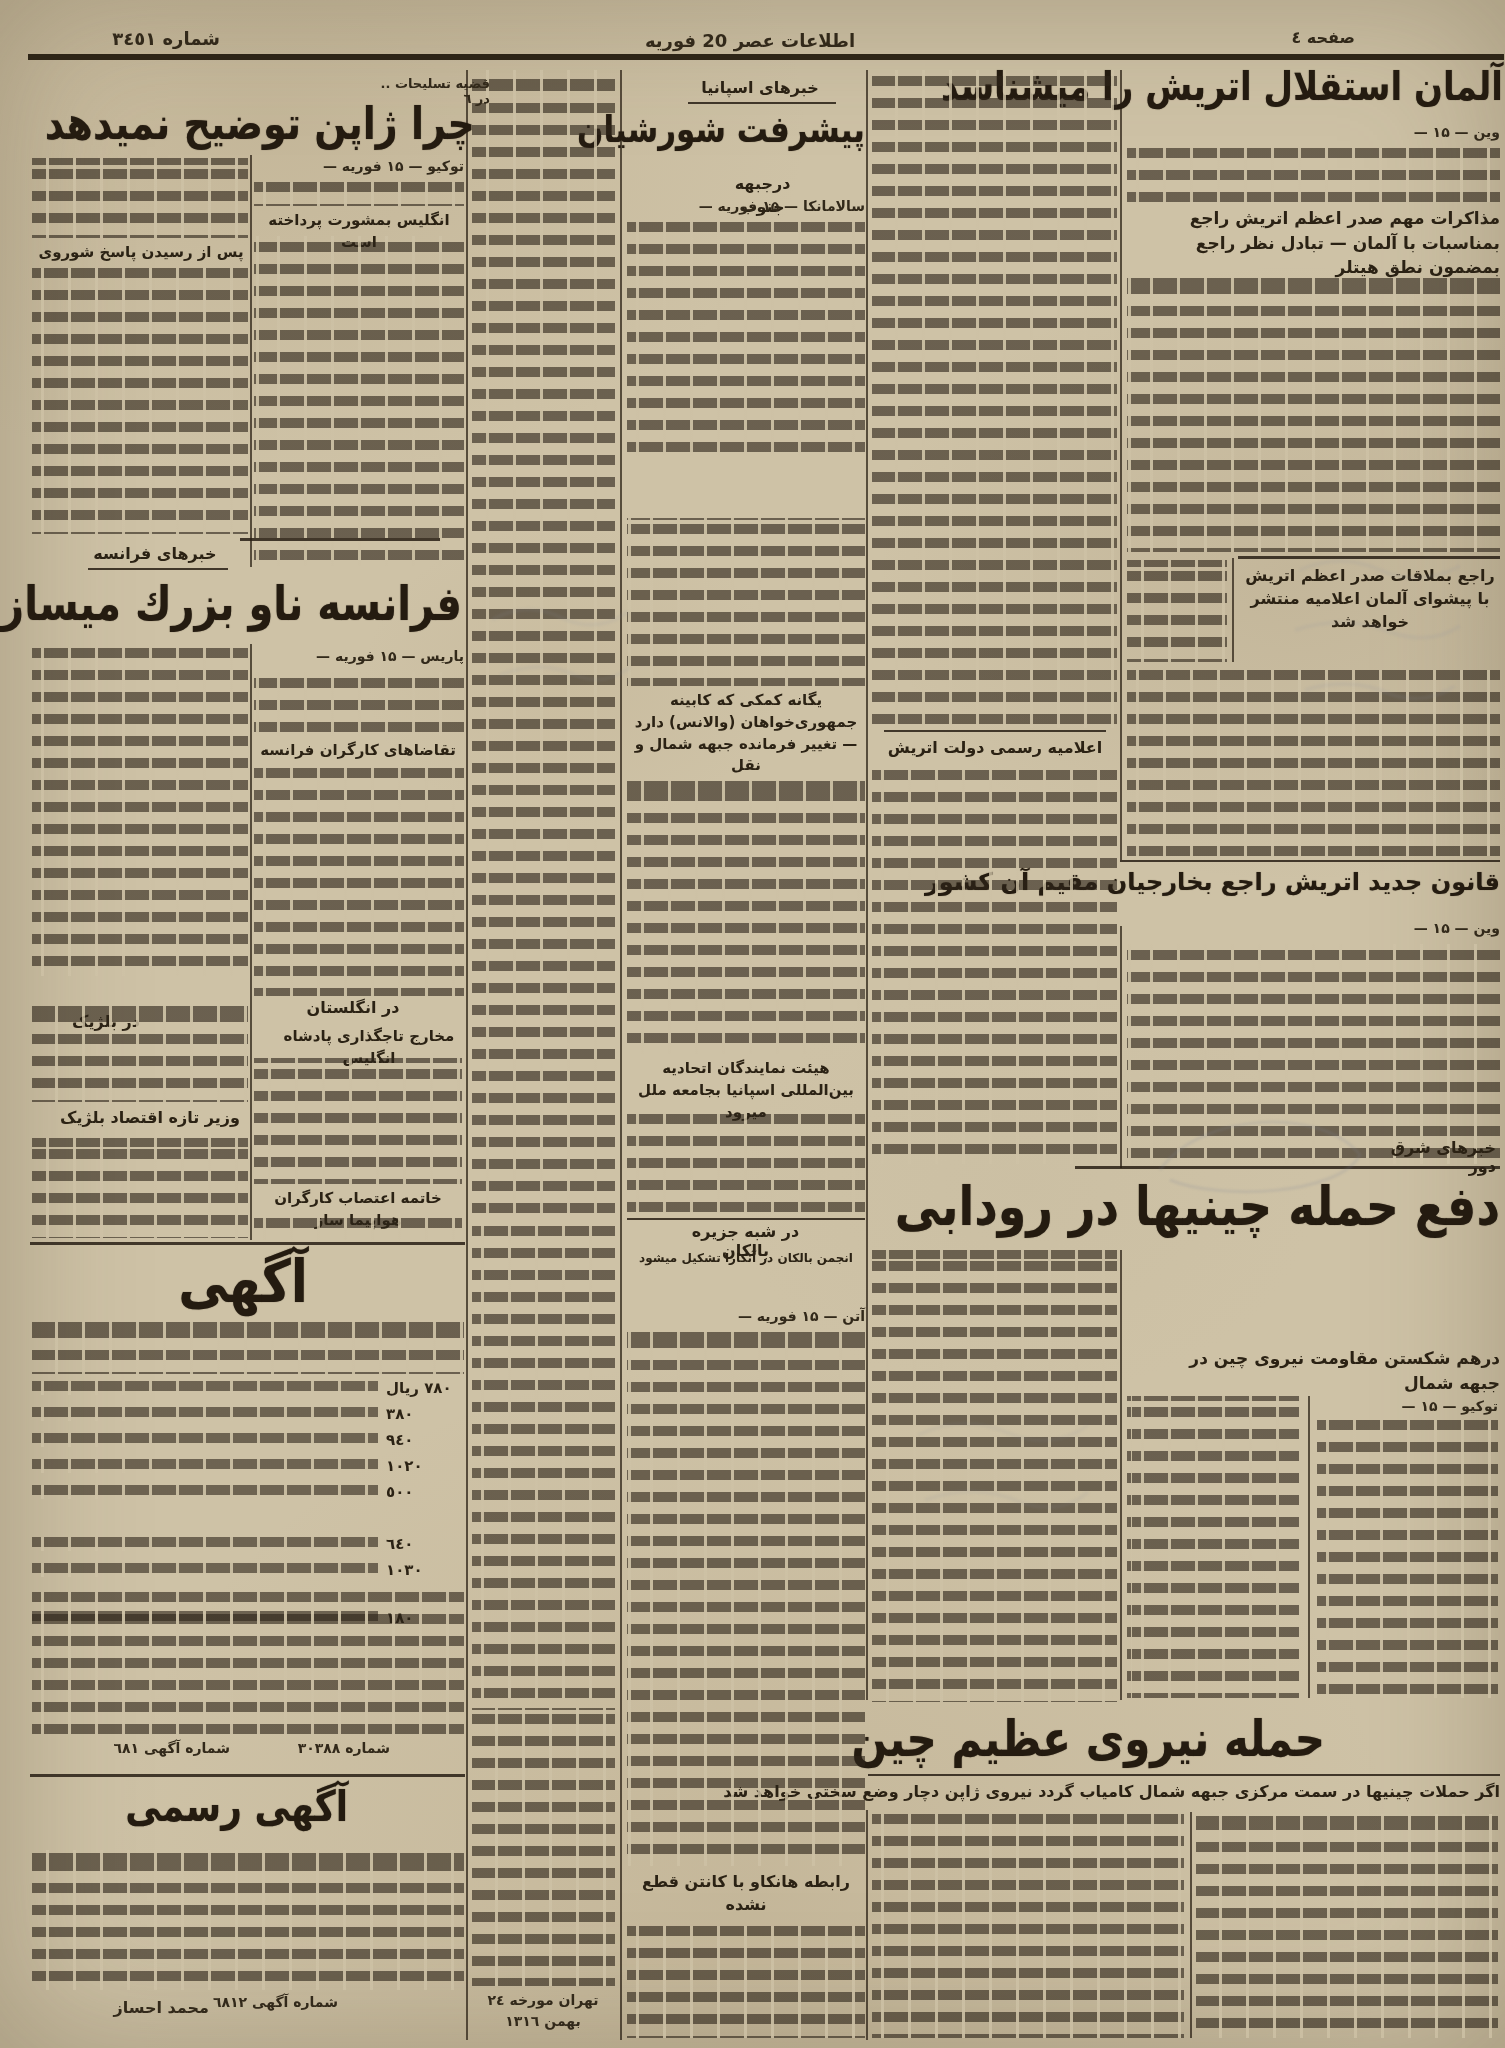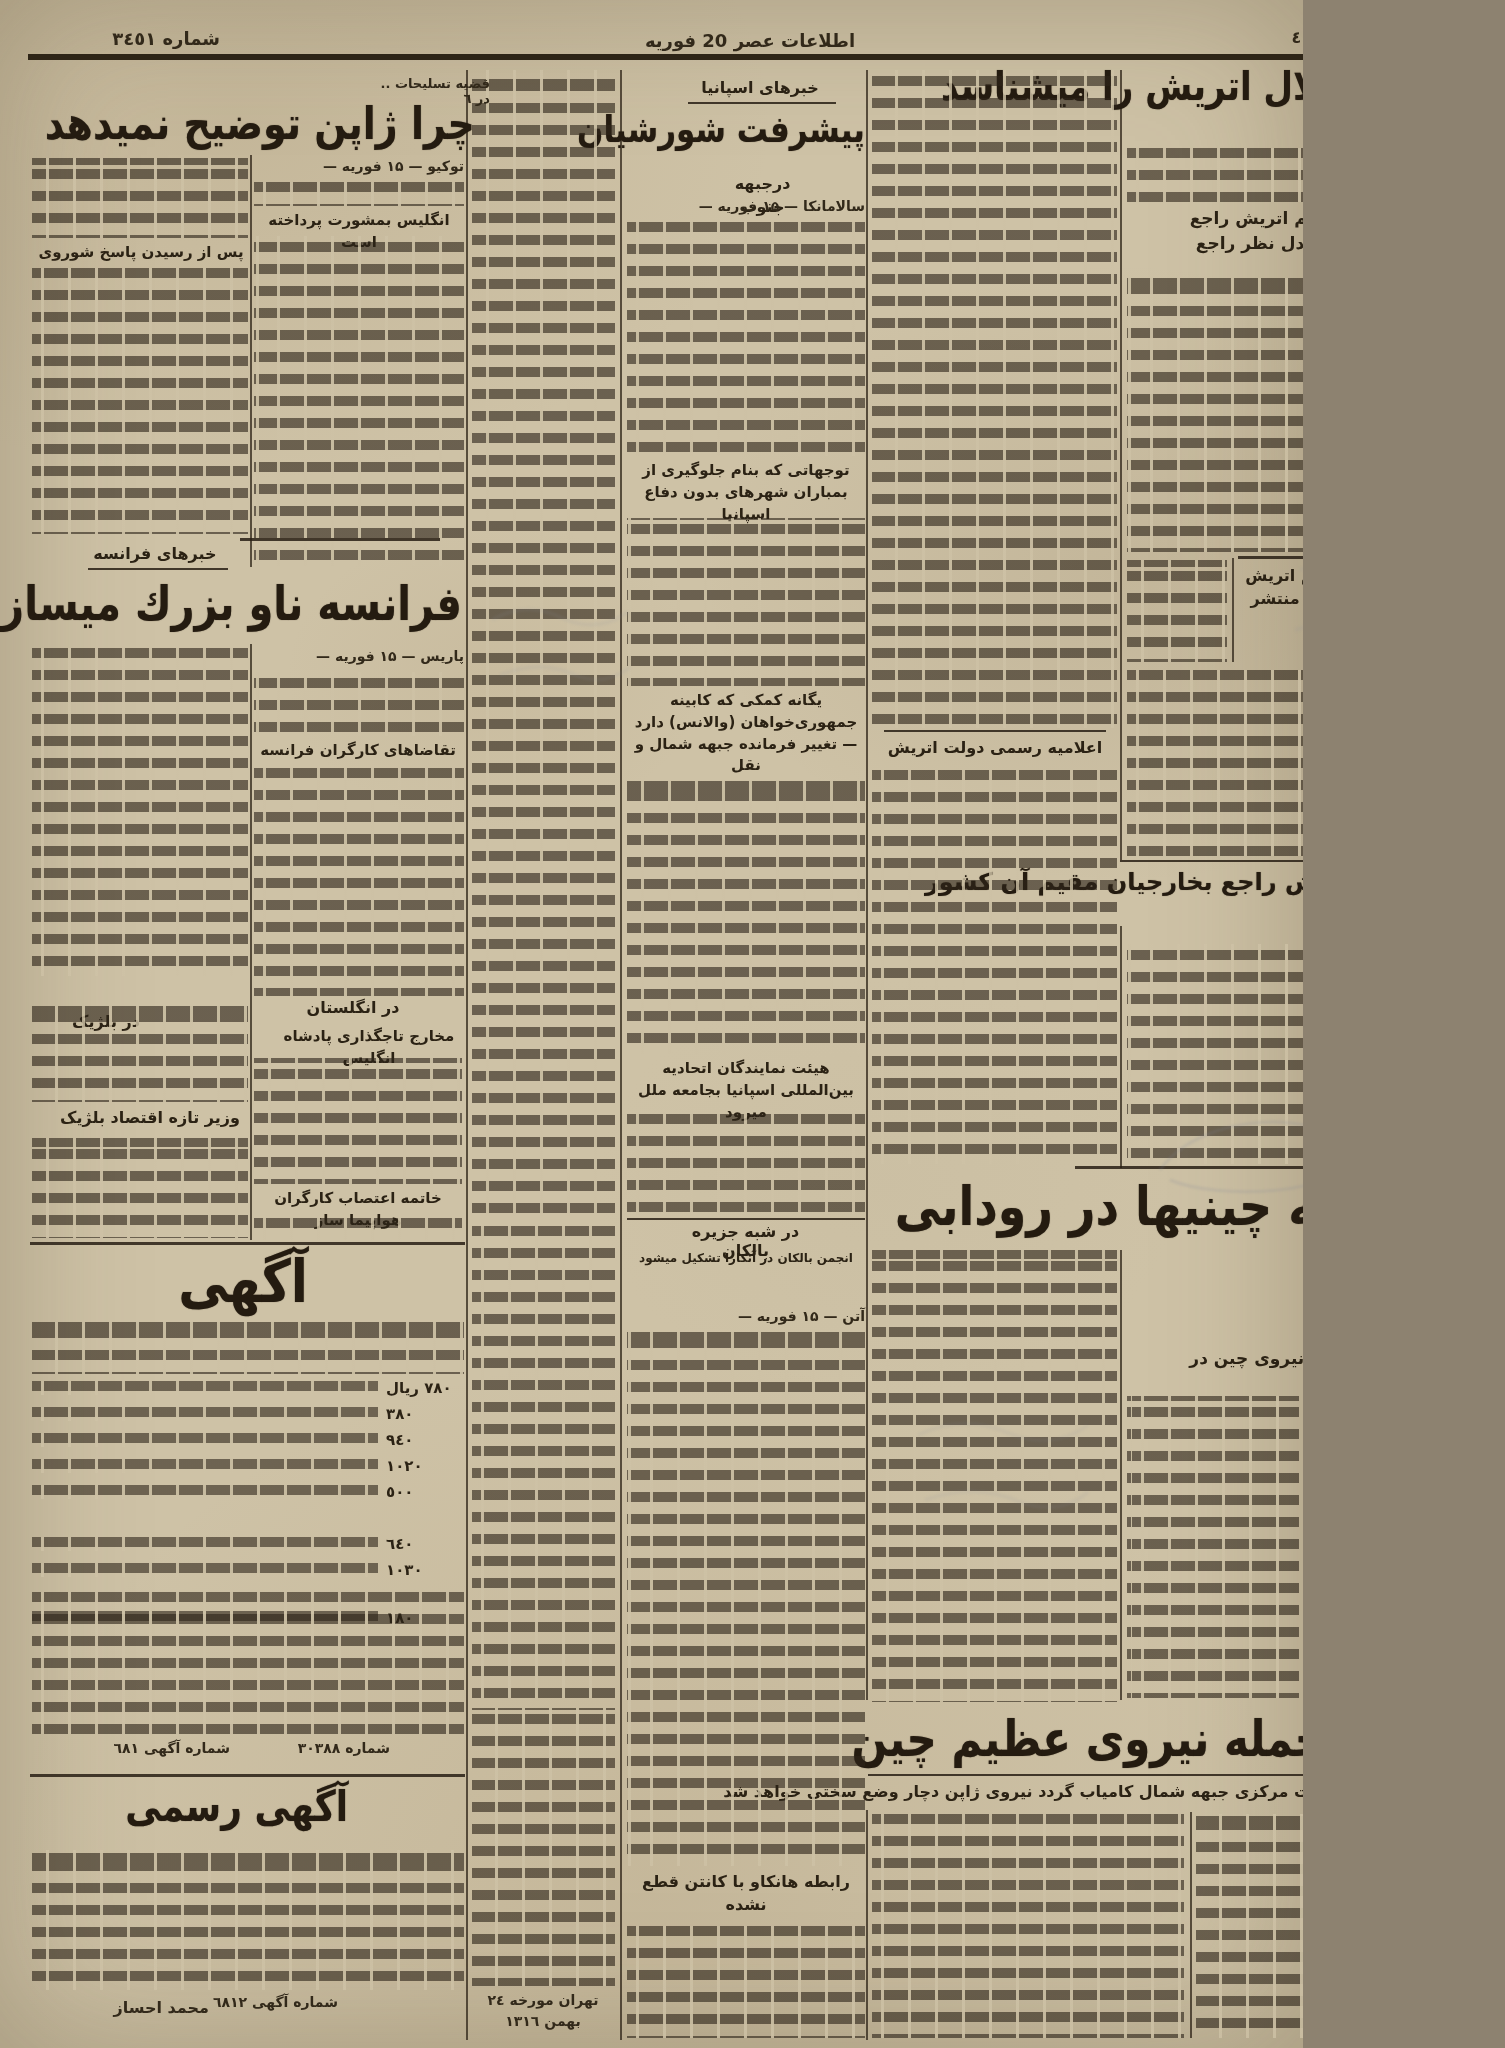--- a/index.html
+++ b/index.html
@@ -1,17 +1,17 @@
 <!DOCTYPE html>
 <html lang="fa"><head>
 <meta charset="utf-8">
 <style>
   html,body{margin:0;padding:0;background:#8d8270;}
   #paper{
-    position:relative;width:1303px;height:2048px;overflow:hidden;
+    position:relative;width:1505px;height:2048px;overflow:hidden;
     background-color:#cec2a6;
     background-image:
       radial-gradient(ellipse 900px 600px at 18% 6%, rgba(160,140,105,.20), transparent 60%),
       radial-gradient(ellipse 700px 520px at 86% 28%, rgba(122,102,72,.13), transparent 60%),
       radial-gradient(ellipse 1000px 820px at 50% 92%, rgba(150,128,92,.16), transparent 65%),
       radial-gradient(ellipse 420px 300px at 68% 58%, rgba(196,184,156,.28), transparent 70%),
       radial-gradient(ellipse 300px 220px at 38% 33%, rgba(170,150,115,.14), transparent 70%);
     box-shadow: inset 0 0 140px rgba(90,74,50,.35);
     font-family:"DejaVu Sans", sans-serif;
     color:#2b2317;
@@ -109,21 +109,20 @@
   <div class="abs rtl sub center" style="left:884px;top:736px;width:222px;font-size:16px;">اعلامیه رسمی دولت اتریش</div>
   <div class="sim" style="left:872px;top:770px;width:245px;height:394px;"></div>
   <div class="sim o3" style="left:872px;top:1250px;width:245px;height:452px;"></div>
 
   <div class="abs rtl kick center" style="left:695px;top:78px;width:130px;">خبرهای اسپانیا</div>
   <div class="hr" style="left:688px;top:102px;width:148px;height:2px;"></div>
   <div class="abs rtl hl sy center" style="left:625px;top:108px;width:240px;font-size:31px;">پیشرفت شورشیان</div>
   <div class="abs rtl sub center" style="left:710px;top:172px;width:105px;font-size:16px;">درجبهه جنوب</div>
   <div class="abs rtl small right" style="left:627px;top:198px;width:238px;">سالامانکا — ۱۵ فوریه —</div>
   <div class="sim" style="left:627px;top:222px;width:238px;height:234px;"></div>
-  <div class="abs rtl sub center" style="left:627px;top:460px;width:238px;font-size:15px;">توجهاتی که بنام جلوگیری از بمباران شهرهای بدون دفاع اسپانیا</div>
   <div class="sim o2" style="left:627px;top:518px;width:238px;height:168px;"></div>
   <div class="abs rtl sub center" style="left:627px;top:690px;width:238px;font-size:15px;">یگانه کمکی که کابینه جمهوری‌خواهان (والانس) دارد — تغییر فرمانده جبهه شمال و نقل</div>
   <div class="sim o3" style="left:627px;top:780px;width:238px;height:274px;"></div>
   <div class="abs rtl sub center" style="left:627px;top:1058px;width:238px;font-size:15px;">هیئت نمایندگان اتحادیه بین‌المللی اسپانیا بجامعه ملل میرود</div>
   <div class="sim" style="left:627px;top:1114px;width:238px;height:100px;"></div>
 
   <div class="hr" style="left:627px;top:1218px;width:238px;height:2px;"></div>
   <div class="abs rtl kick center" style="left:668px;top:1222px;width:155px;">در شبه جزیره بالکان</div>
   <div class="abs rtl sub center" style="left:627px;top:1250px;width:238px;font-size:12px;">انجمن بالکان در آنکارا تشکیل میشود</div>
   <div class="abs rtl small right" style="left:627px;top:1308px;width:238px;">آتن — ۱۵ فوریه —</div>

